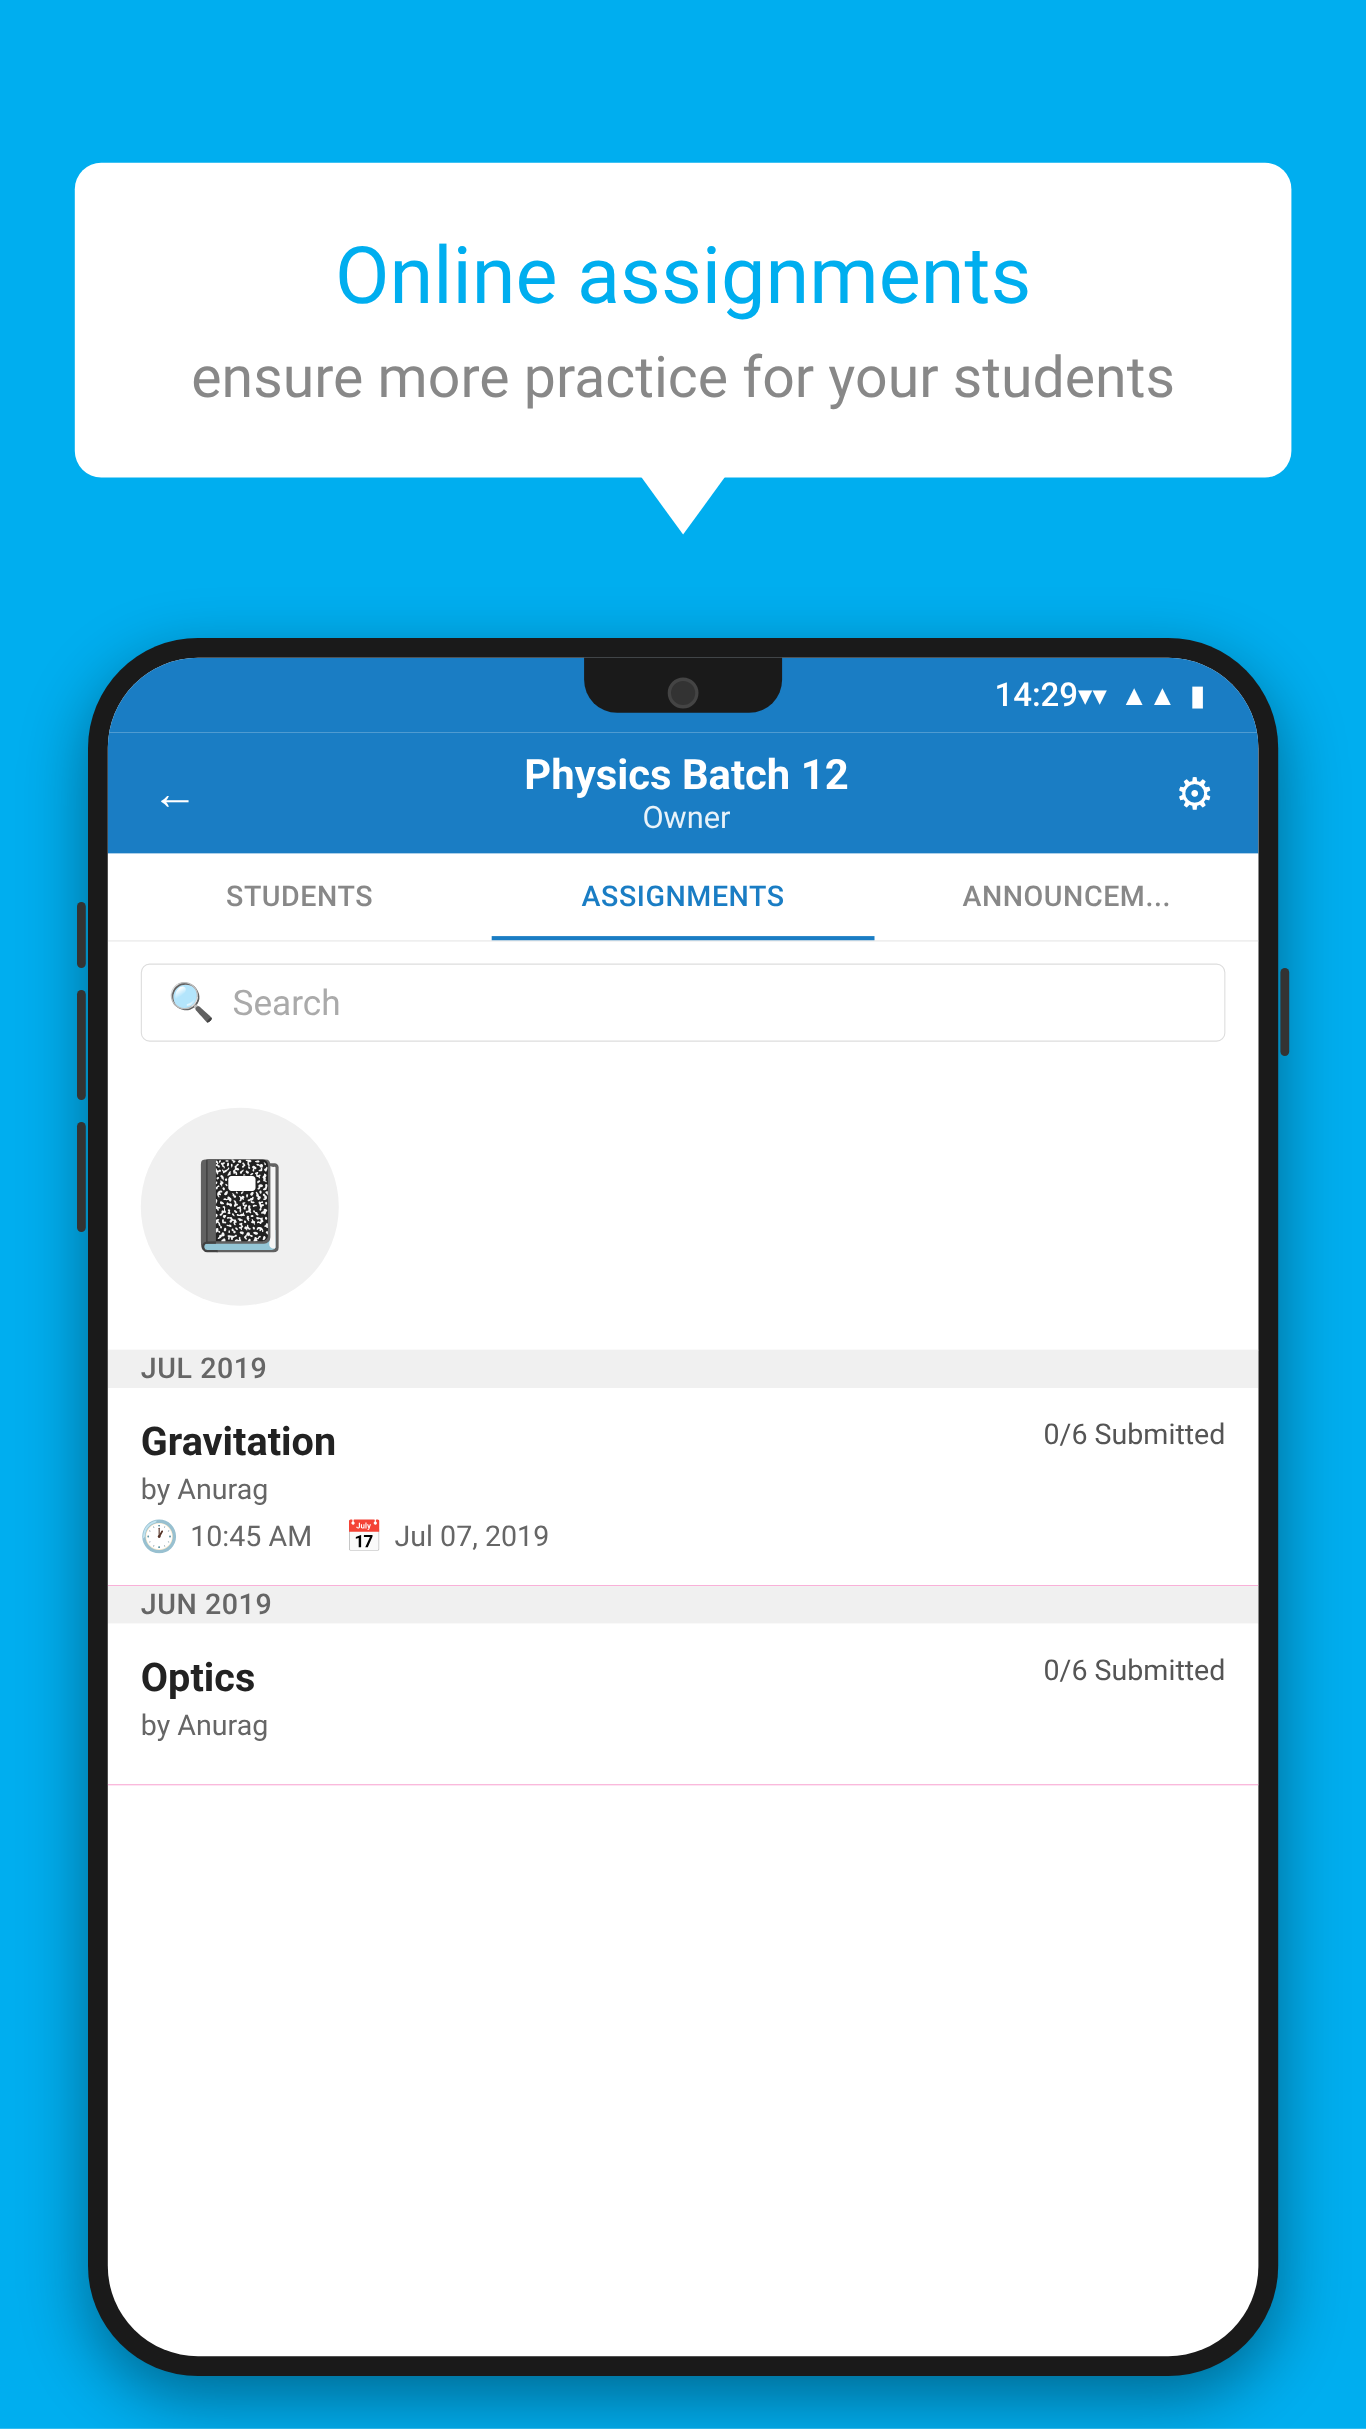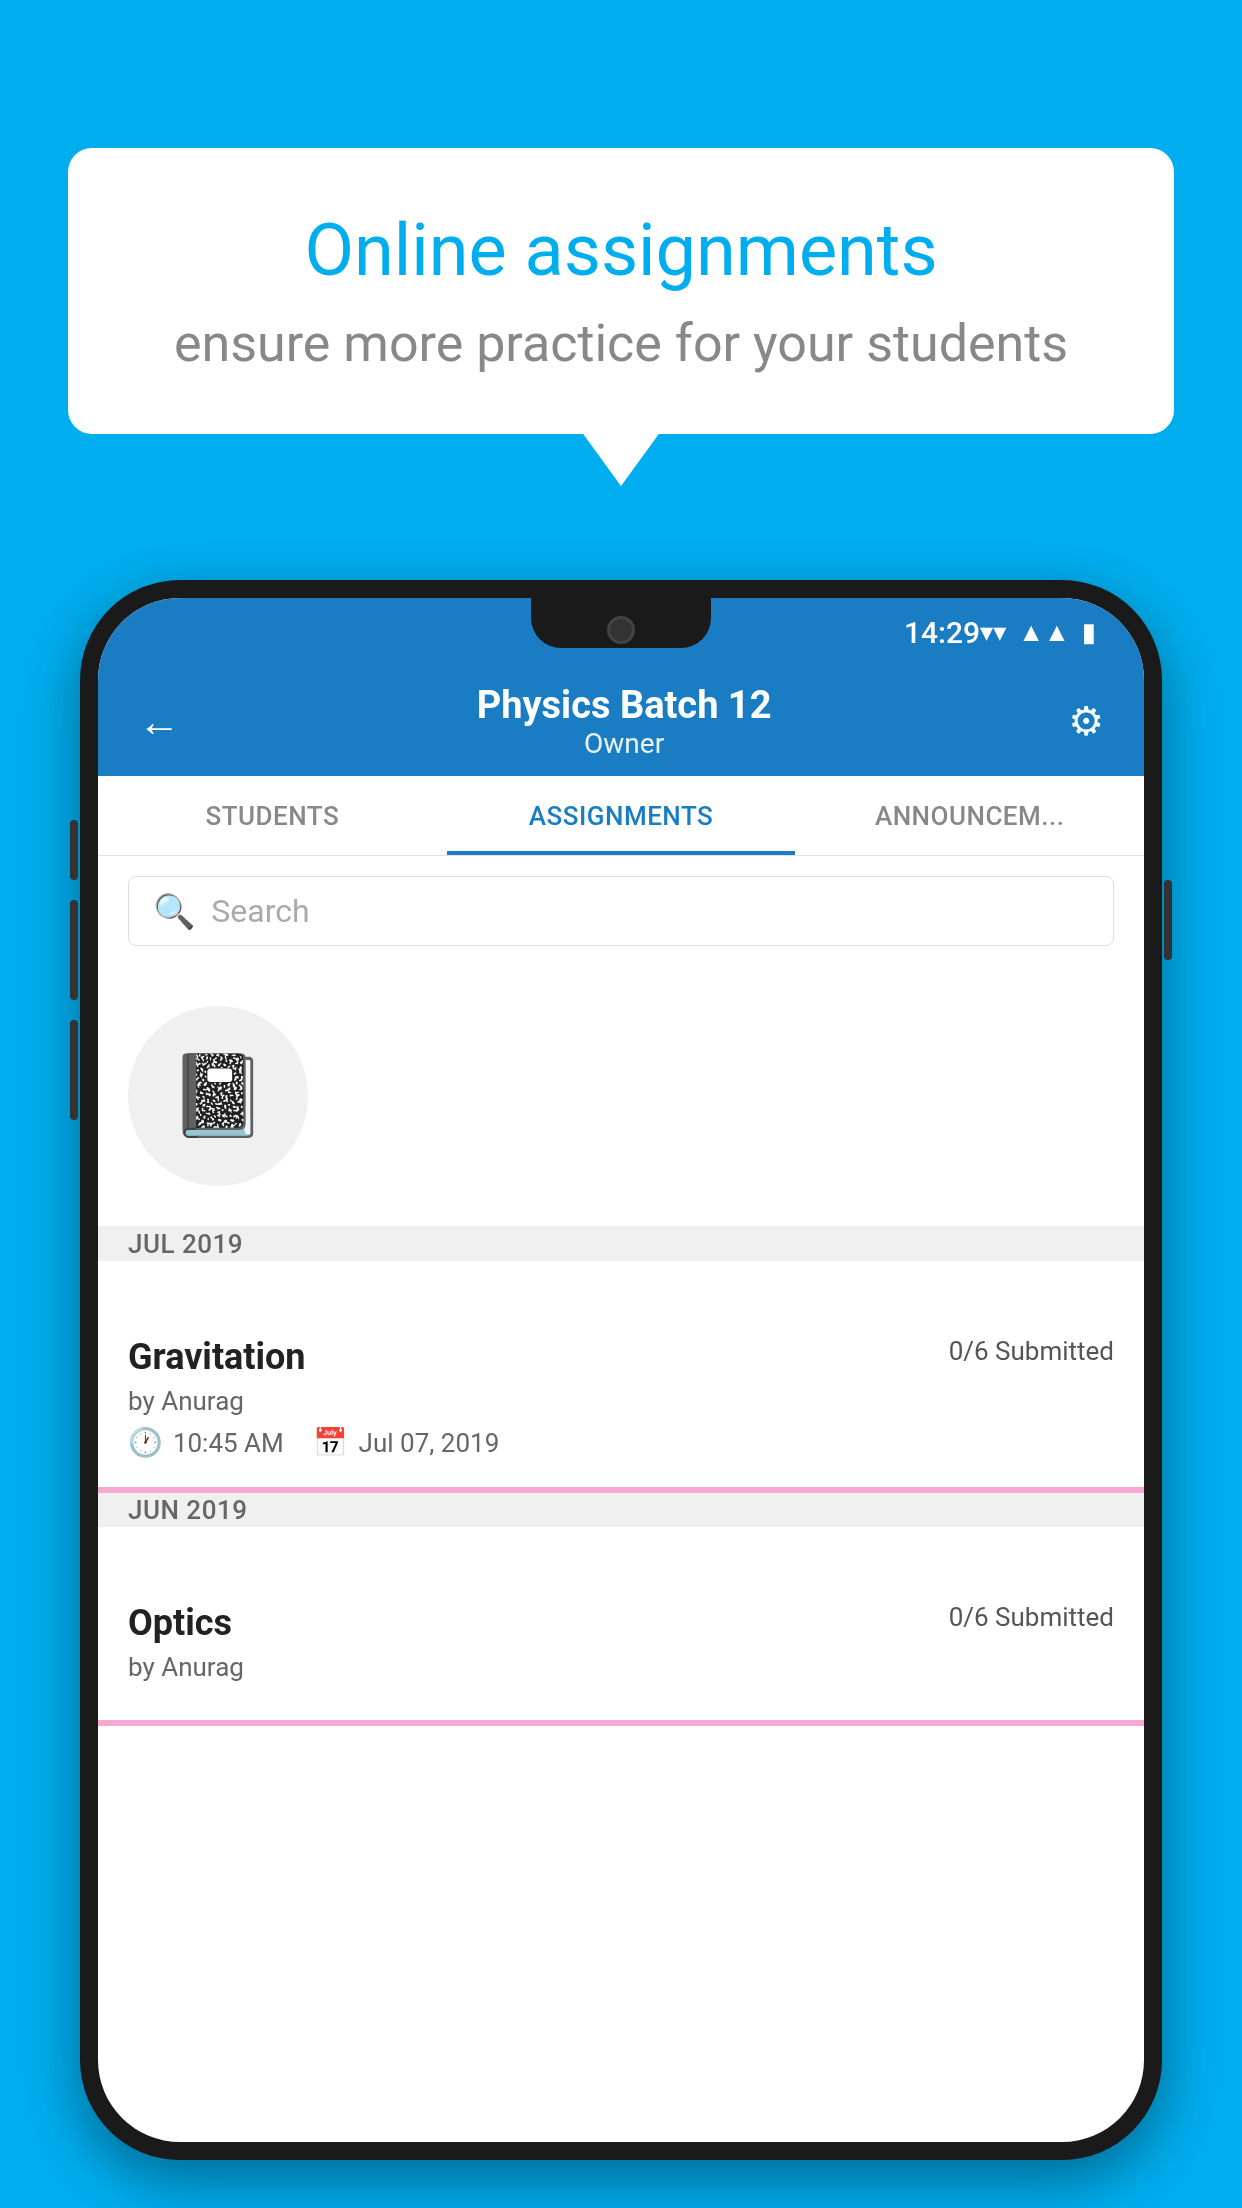--- a/index.html
+++ b/index.html
@@ -291,22 +291,21 @@
       font-size: 26px;
       color: #666;
       font-weight: 500;
       letter-spacing: 0.5px;
     }
 
     
     .assignment-item {
       background: white;
       padding: 28px 30px;
-      border-bottom: 6px solid #f9a8d4;
-      margin-top: 47px;
+      border-bottom: 1px solid #f9a8d4;
     }
 
     .assignment-header {
       display: flex;
       justify-content: space-between;
       align-items: flex-start;
       margin-bottom: 8px;
     }
 
     .assignment-title {

